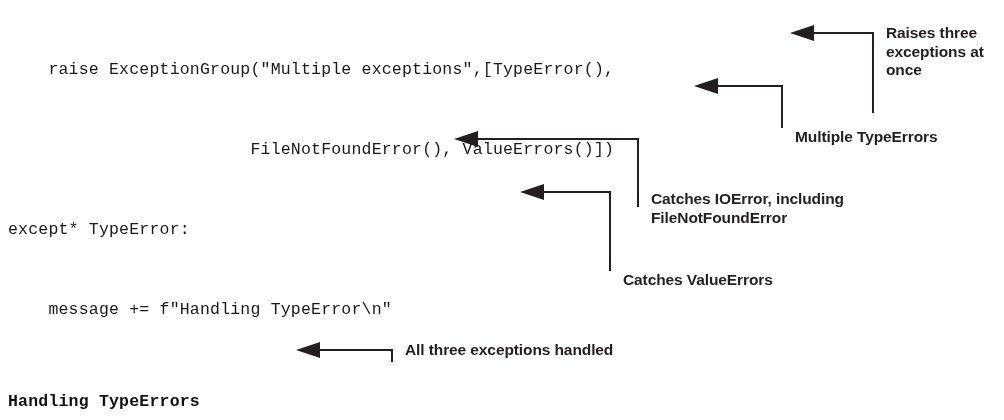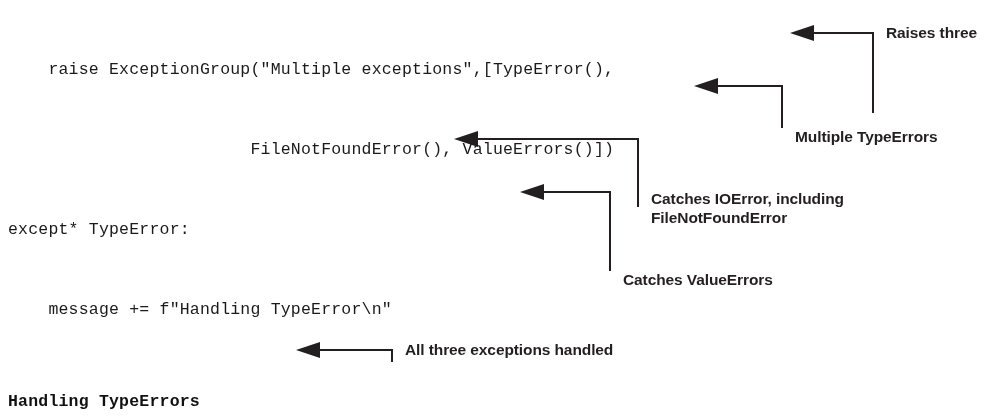--- a/index.html
+++ b/index.html
@@ -113,20 +113,22 @@
       <polygon points="790,33 814,25 814,41"></polygon>
       <polygon points="694,86 718,78 718,94"></polygon>
       <polygon points="454,139 478,131 478,147"></polygon>
       <polygon points="520,192 544,184 544,200"></polygon>
       <polygon points="296,350 320,342 320,358"></polygon>
     </g>
   </svg>
 
   <div class="callout" style="left:886px; top:24px;">
     <div>Raises three</div>
+    <div>exceptions at</div>
+    <div>once</div>
   </div>
 
   <div class="callout" style="left:795px; top:128px;">
     <div>Multiple TypeErrors</div>
   </div>
 
   <div class="callout" style="left:651px; top:190px;">
     <div>Catches IOError, including</div>
     <div>FileNotFoundError</div>
   </div>

